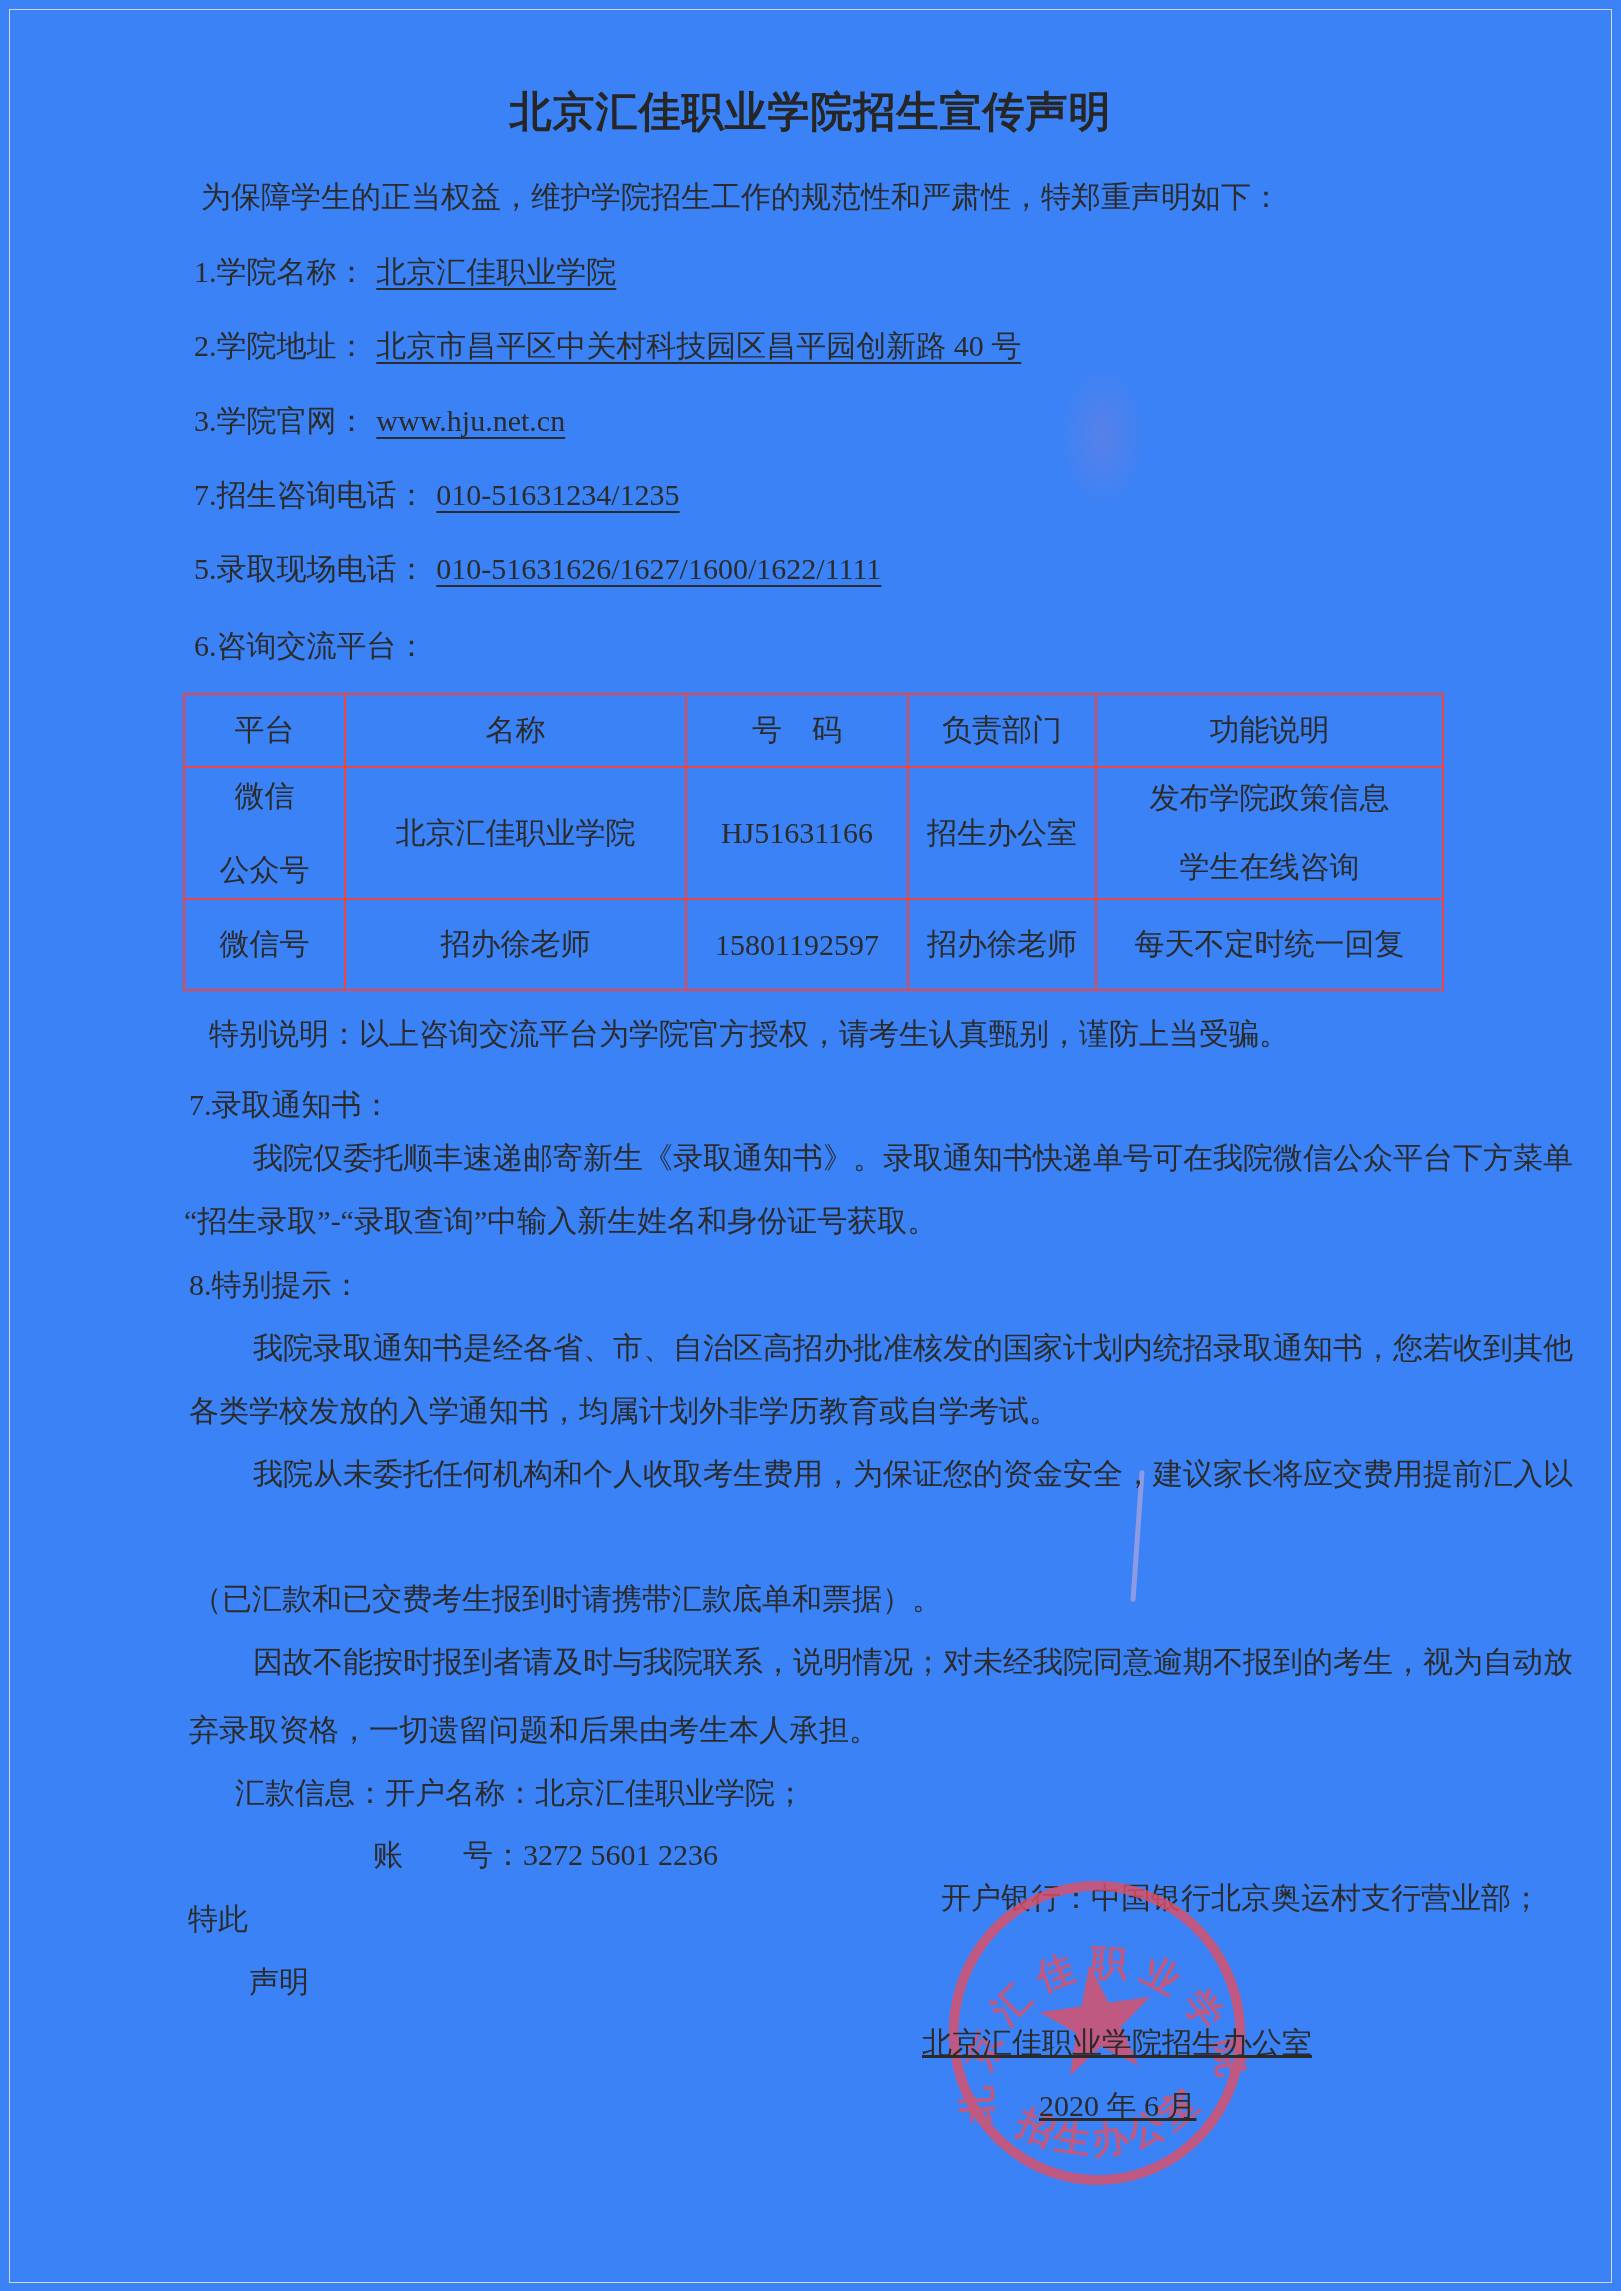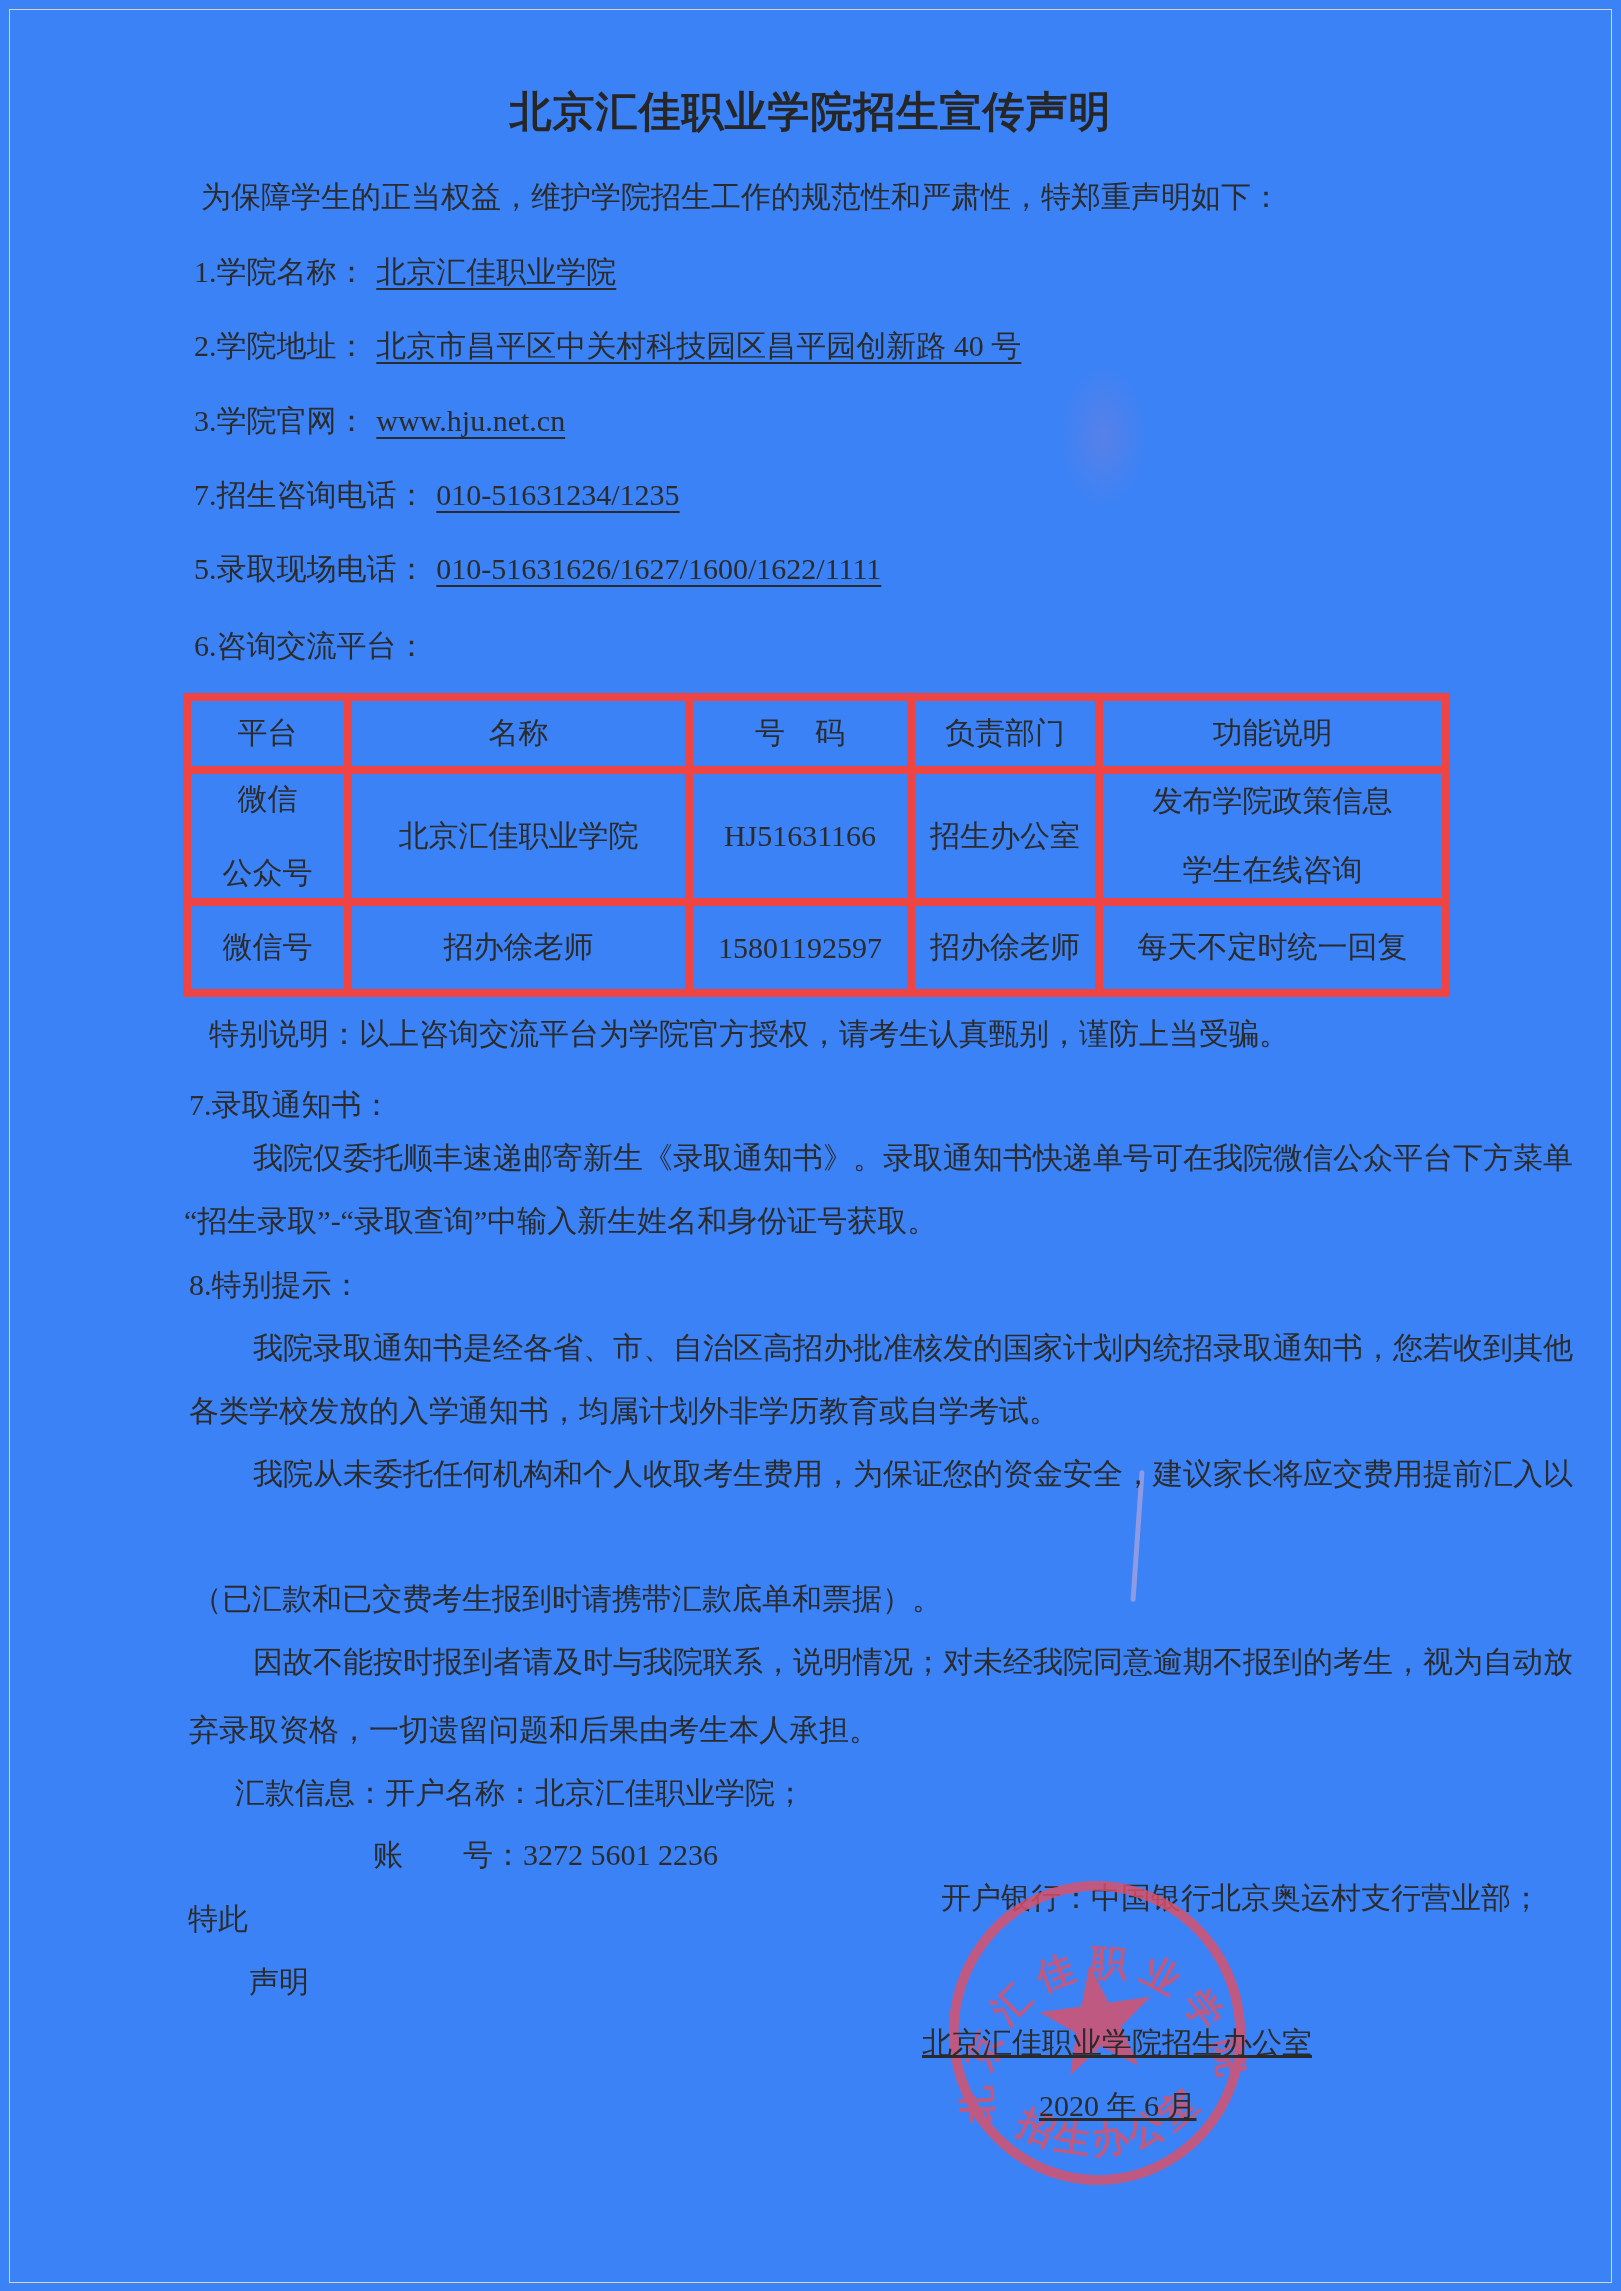--- a/index.html
+++ b/index.html
@@ -36,21 +36,21 @@
   }
   table.contact {
     position:absolute; left:183px; top:693px;
     width:1259px;
     border-collapse:collapse;
     table-layout:fixed;
     font-size:30px;
     color:#2b2b2b;
   }
   table.contact th, table.contact td {
-    border:8px solid #ef4444;
+    border:2px solid #ef4444;
     text-align:center;
     vertical-align:middle;
     font-weight:normal;
     padding:0;
   }
   tr.hdr   { height:73px; }
   tr.row1  { height:132px; }
   tr.row2  { height:91px; }
   .cell-stack { display:flex; flex-direction:column; align-items:center; gap:33px; }
   .cell-stack2 { display:flex; flex-direction:column; align-items:center; gap:27.4px; }

